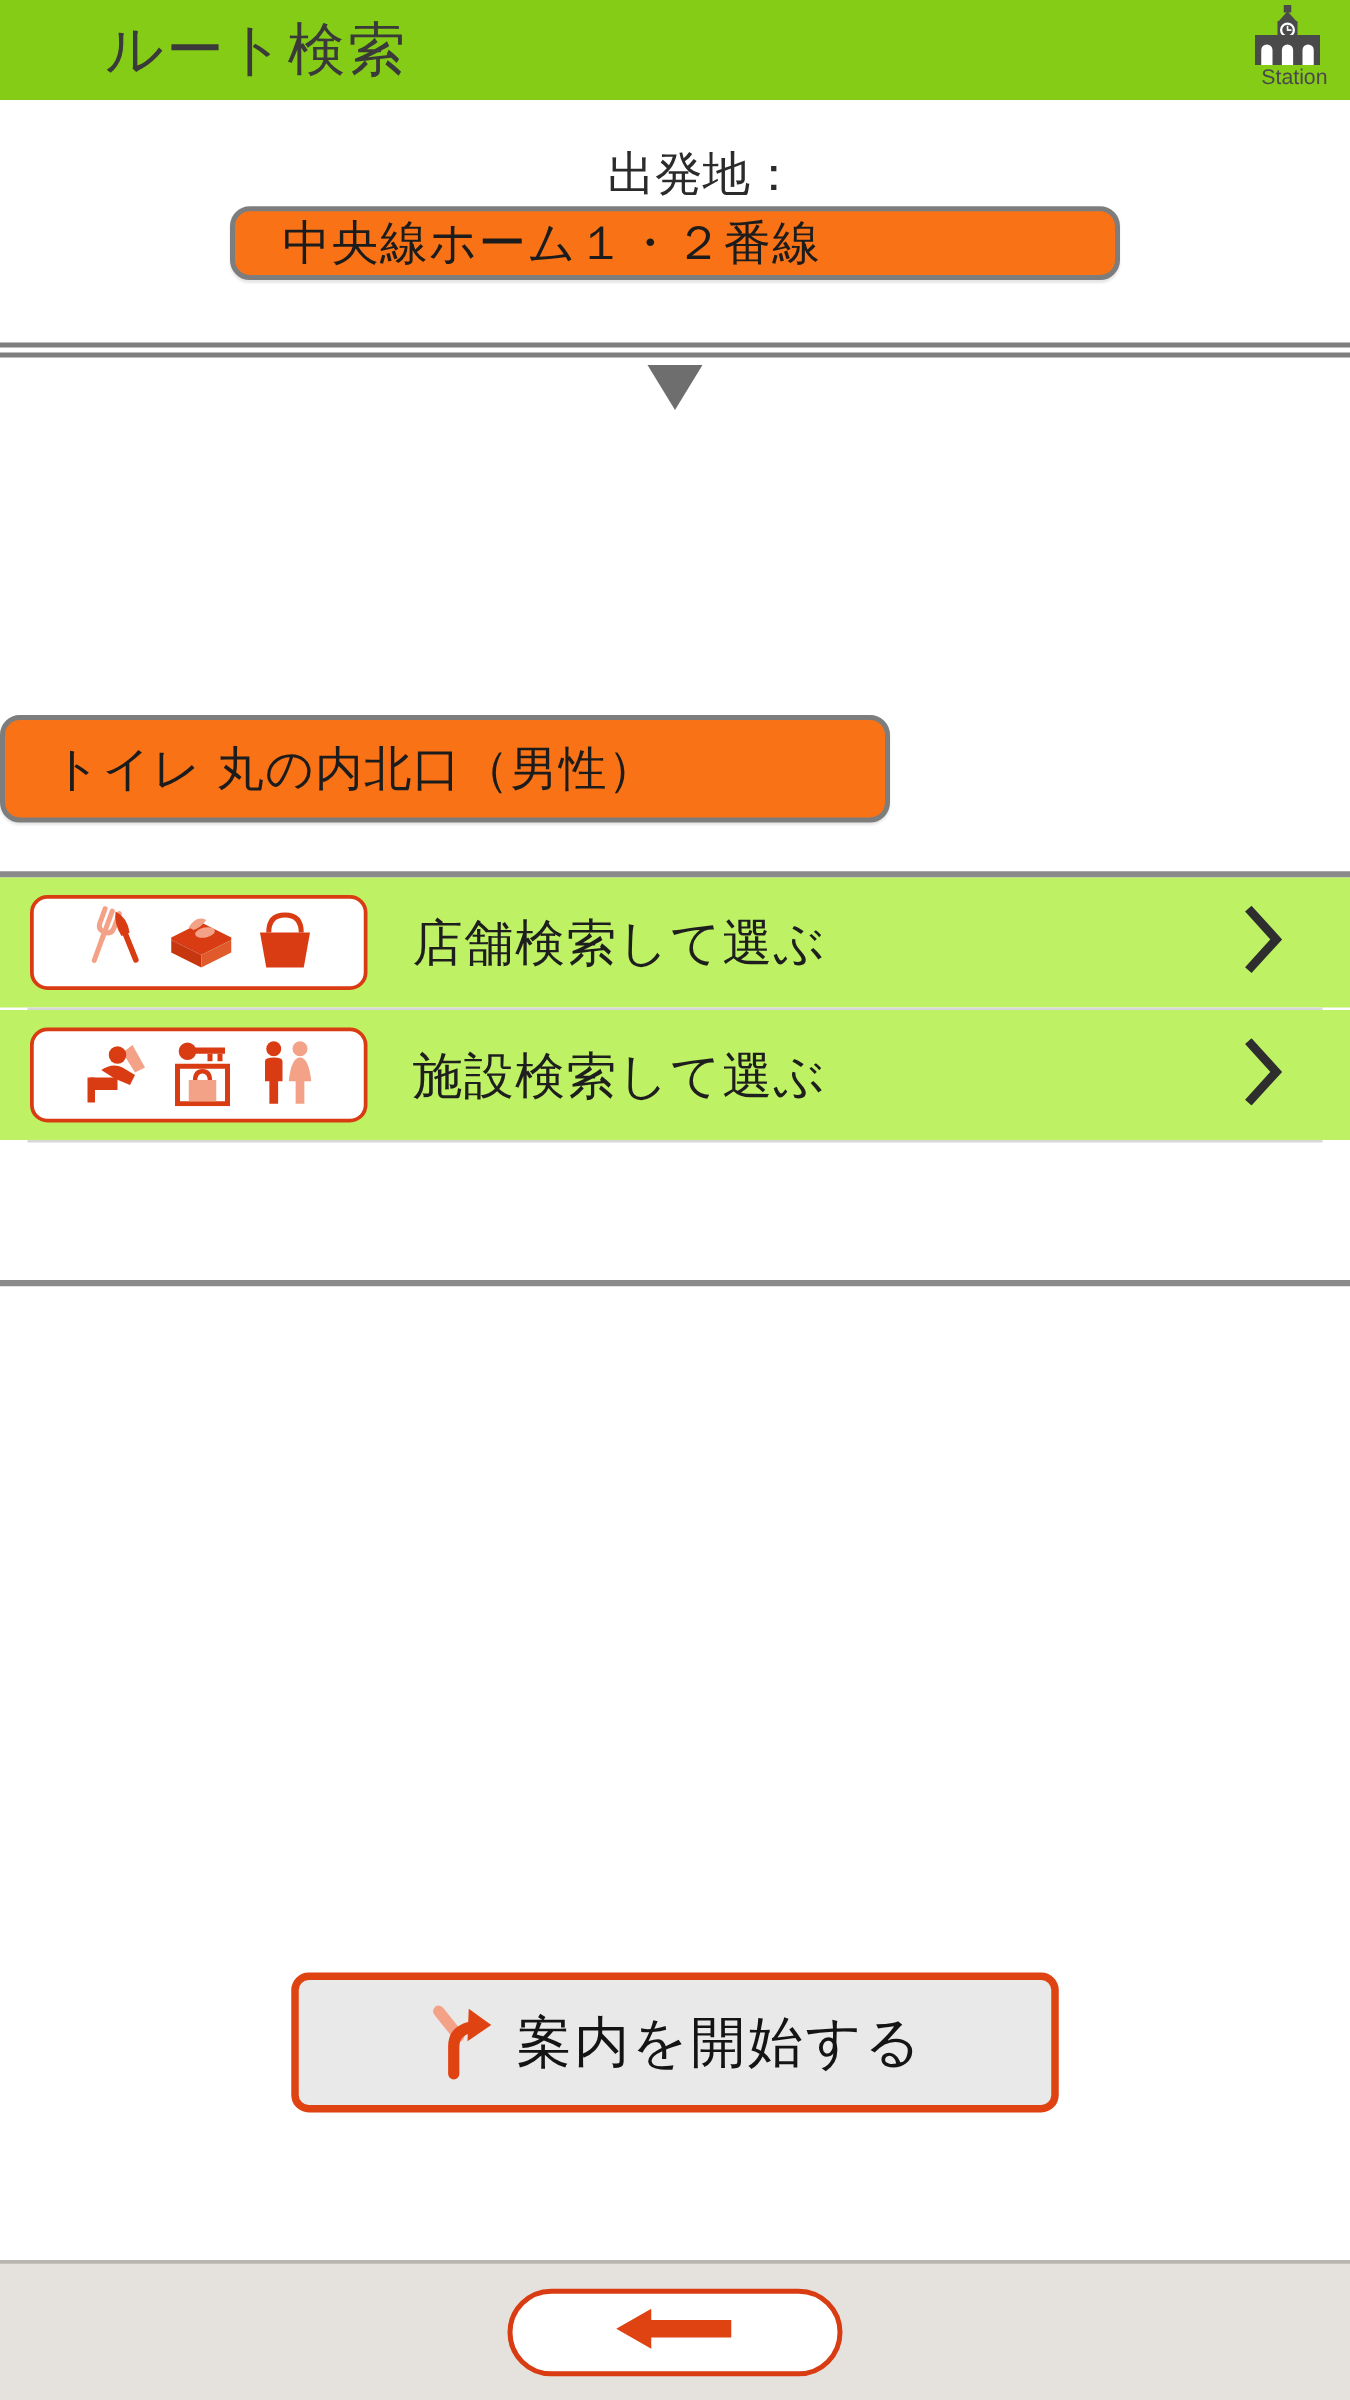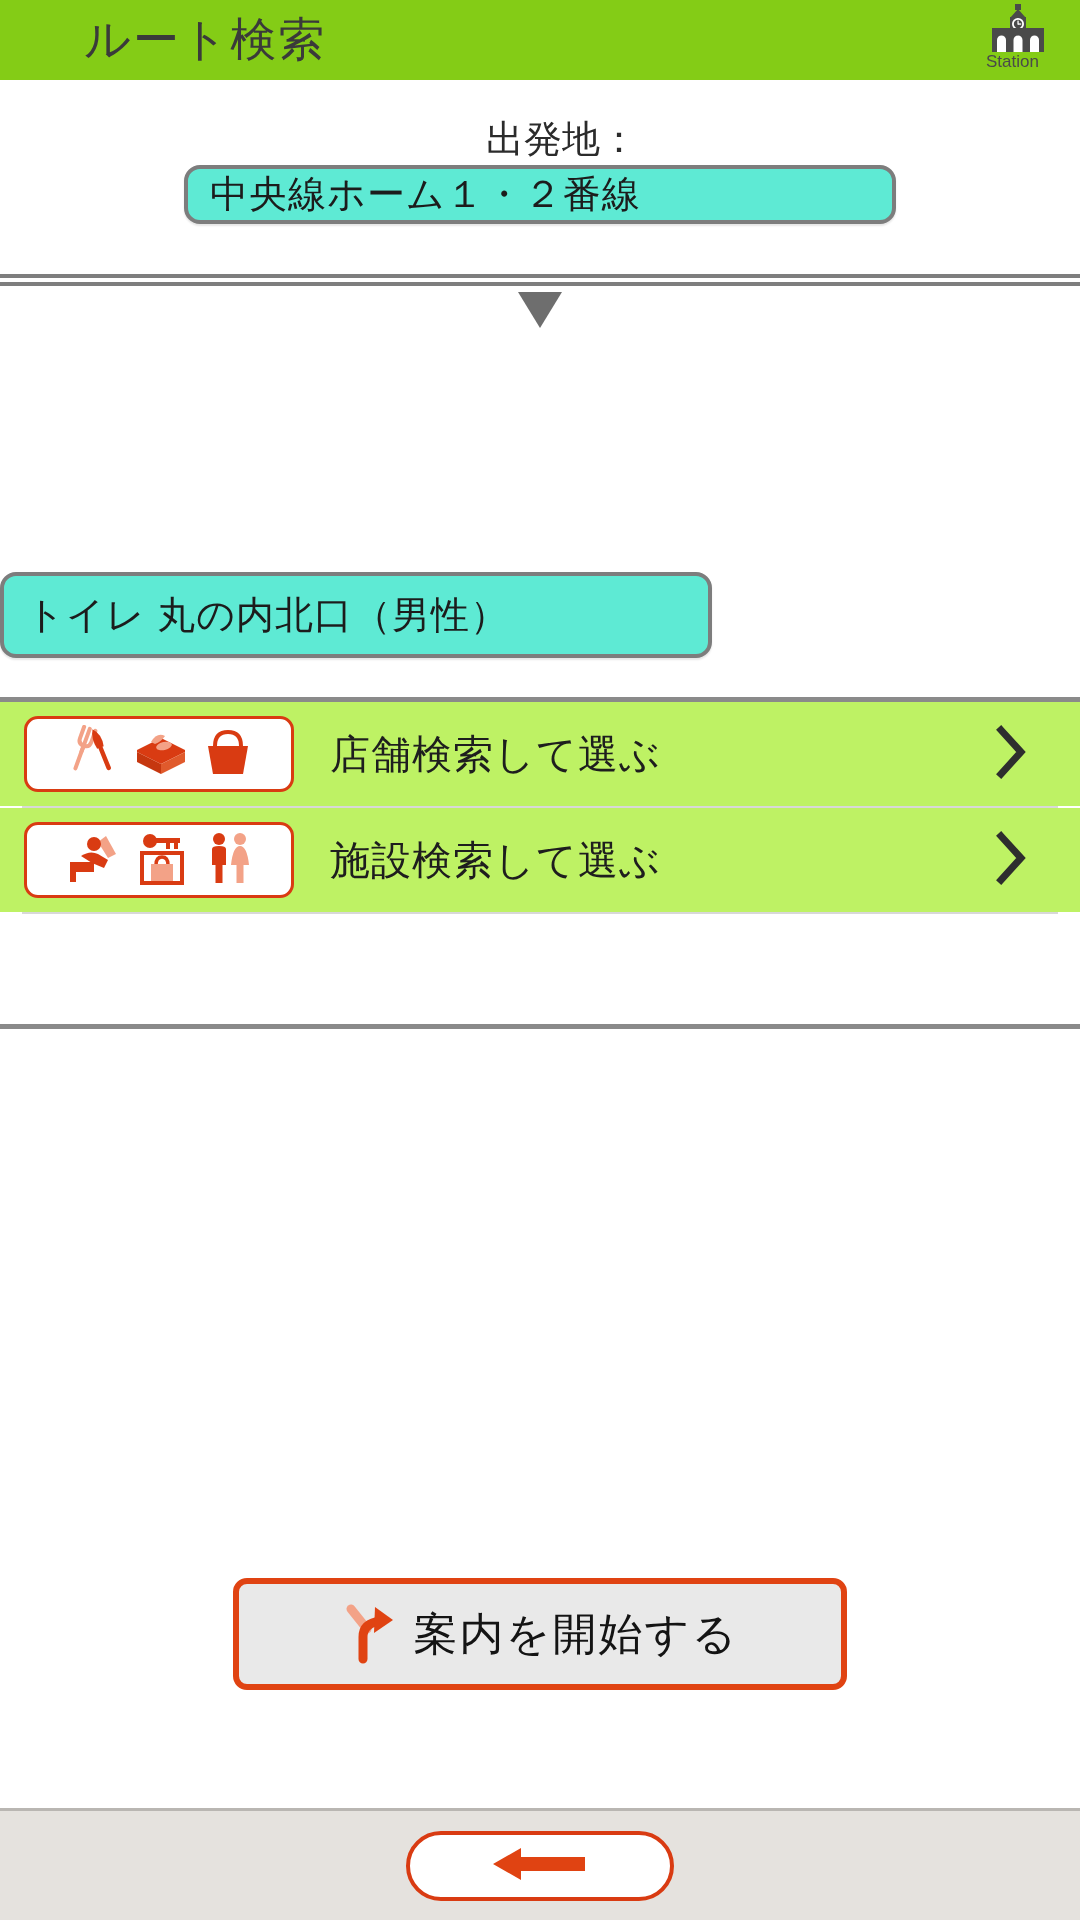--- a/index.html
+++ b/index.html
@@ -16,44 +16,44 @@
     position: absolute; left: 0; top: 0; width: 1080px; height: 80px;
     background: #84cc16;
   }
   .header-title {
     position: absolute; left: 84px; top: 50%; transform: translateY(-50%);
     font-size: 46px; color: #3a3a3a; letter-spacing: 2px; white-space: nowrap;
   }
   .station-badge {
     position: absolute; right: 18px; top: 4px;
     width: 76px; height: 72px;
-    display: flex; flex-direction: column; align-items: flex-start; justify-content: flex-start;
+    display: flex; flex-direction: column; align-items: flex-end; justify-content: flex-start;
   }
   .station-badge svg { display: block; }
   .station-label {
     font-size: 17px; color: #4a4a4a; line-height: 1; margin-top: 1px;
     letter-spacing: 0px;
   }
 
   
   .field-row {
     position: absolute; left: 0; width: 1080px; height: 86px;
     display: flex; align-items: center;
   }
   .field-label {
     width: 208px; text-align: right; padding-right: 6px;
     font-size: 38px; color: #2b2b2b; white-space: nowrap;
   }
   .field-box {
     width: 712px; height: 86px;
-    background: #5eead4;
+    background: #f97316;
     border: 4px solid #7d7d7d;
     border-radius: 16px;
     display: flex; align-items: center;
-    padding-left: 22px;
+    padding-left: 38px;
     box-shadow: 0 2px 2px rgba(0,0,0,0.10);
   }
   .field-value {
     font-size: 38px; color: #1c1c1c; white-space: nowrap; letter-spacing: 1px;
   }
 
   
   .double-rule {
     position: absolute; left: 0; width: 1080px; height: 12px;
   }

